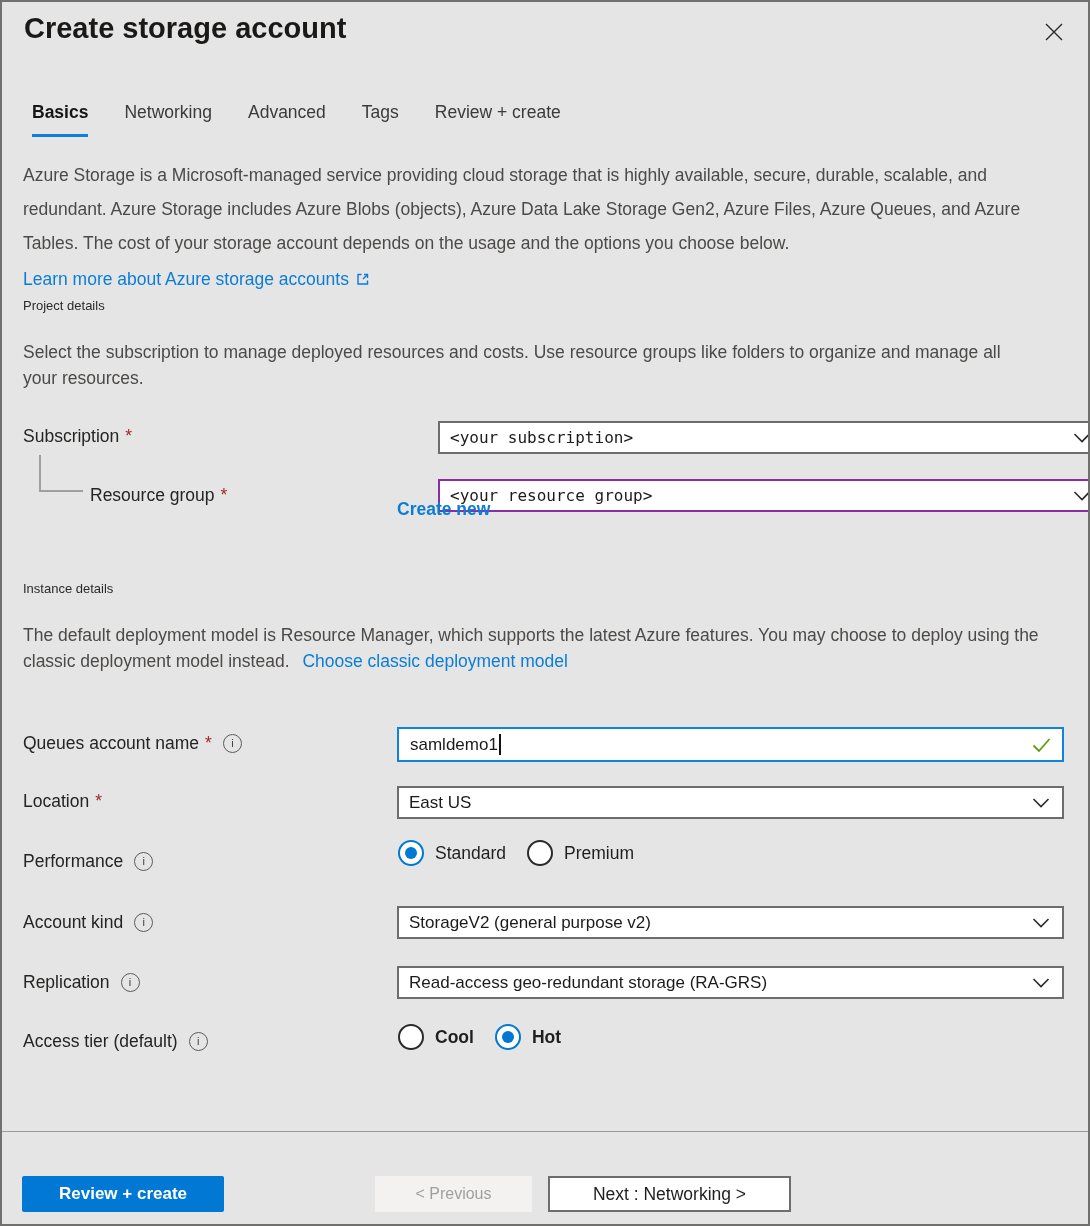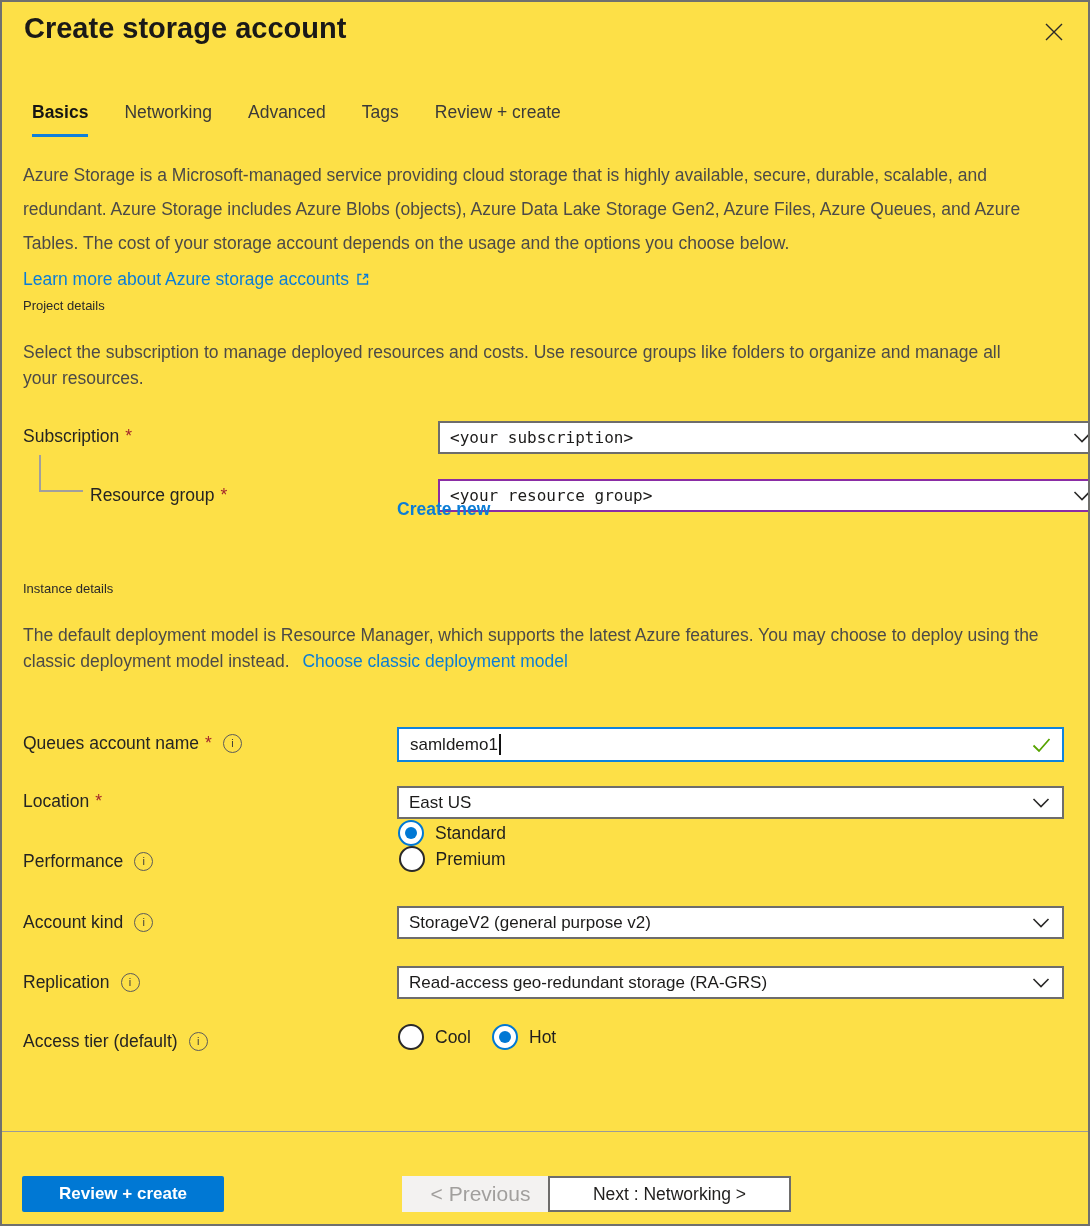--- a/index.html
+++ b/index.html
@@ -1,18 +1,18 @@
 <!DOCTYPE html>
 <html><head>
 <meta charset="utf-8">
 <style>
   html,body{margin:0;padding:0;background:#fff;}
   .page{
     position:relative;width:1090px;height:1226px;box-sizing:border-box;
-    background:#fde047;border:2px solid #70706e;overflow:hidden;
+    background:#e5e5e5;border:2px solid #70706e;overflow:hidden;
     font-family:"Liberation Sans","DejaVu Sans",sans-serif;color:#2b2a29;
   }
   .title{position:absolute;left:22px;top:10px;font-size:29px;font-weight:600;color:#1a1918;}
   .close{position:absolute;right:20px;top:16px;width:28px;height:28px;display:flex;align-items:center;justify-content:center;}
   .tabs{position:absolute;left:30px;top:100px;display:flex;gap:36px;font-size:17.5px;color:#3b3a39;}
   .tab{padding-bottom:11px;cursor:default;}
   .tab.on{font-weight:600;color:#161514;border-bottom:3px solid #0f80da;}
   .intro{position:absolute;left:21px;top:156px;width:1050px;font-size:17.5px;line-height:34px;color:#4c4a48;}
   .link{color:#0b7dd7;text-decoration:none;}
   .learn{display:inline-flex;align-items:center;gap:7px;margin-top:2px;}
@@ -37,21 +37,21 @@
   .radiorow{position:absolute;left:396px;display:flex;align-items:center;font-size:17.5px;color:#201f1e;}
   .opt{display:flex;align-items:center;gap:11px;margin-right:21px;}
   .radio{width:26px;height:26px;border-radius:50%;border:2.5px solid #2b2a29;box-sizing:border-box;
          display:inline-flex;align-items:center;justify-content:center;background:#fff;}
   .radio.on{border-color:#0078d4;}
   .radio.on::after{content:"";width:12px;height:12px;border-radius:50%;background:#0078d4;}
   .divider{position:absolute;left:0;top:1129px;width:1086px;height:1px;background:#9a9a98;}
   .btn{display:flex;align-items:center;justify-content:center;box-sizing:border-box;cursor:default;}
   .btn-primary{position:absolute;left:20px;top:1174px;width:202px;height:36px;background:#0078d4;
       color:#fff;font-weight:700;font-size:17px;border-radius:2px;}
-  .btn-prev{position:absolute;left:373px;top:1174px;width:157px;height:36px;background:#f3f2f1;color:#a19f9d;font-size:21px;margin-left:27px;}
+  .btn-prev{position:absolute;left:373px;top:1174px;width:157px;height:36px;background:#f3f2f1;color:#a19f9d;font-size:16px;}
   .btn-next{position:absolute;left:546px;top:1174px;width:243px;height:36px;background:#fff;border:2px solid #6e6d6b;
       color:#201f1e;font-size:17.5px;}
 </style>
 </head>
 <body>
 
 <div class="page">
 
   <div class="title">Create storage account</div>
 
@@ -147,21 +147,21 @@
       <svg width="18" height="11" viewBox="0 0 18 11">
           <path d="M1.5 1.5 L9 9 L16.5 1.5" stroke="#2b2a29" stroke-width="1.6" fill="none"></path>
         </svg>
     </span>
   </div>
 
   <div class="lbl" style="left:21px;top:849px;">
     <span>Performance</span>
     <span class="info">i</span>
   </div>
-  <div class="radiorow" style="top:818px;flex-direction:column;">
+  <div class="radiorow" style="top:838px;">
     <span class="opt">
       <span class="radio on"></span>
       <span>Standard</span>
     </span>
     <span class="opt">
       <span class="radio"></span>
       <span>Premium</span>
     </span>
   </div>
 
@@ -188,21 +188,21 @@
       <svg width="18" height="11" viewBox="0 0 18 11">
           <path d="M1.5 1.5 L9 9 L16.5 1.5" stroke="#2b2a29" stroke-width="1.6" fill="none"></path>
         </svg>
     </span>
   </div>
 
   <div class="lbl" style="left:21px;top:1029px;">
     <span>Access tier (default)</span>
     <span class="info">i</span>
   </div>
-  <div class="radiorow" style="top:1022px;">
+  <div class="radiorow" style="top:1022px;font-weight:bold;">
     <span class="opt">
       <span class="radio"></span>
       <span>Cool</span>
     </span>
     <span class="opt">
       <span class="radio on"></span>
       <span>Hot</span>
     </span>
   </div>
 

